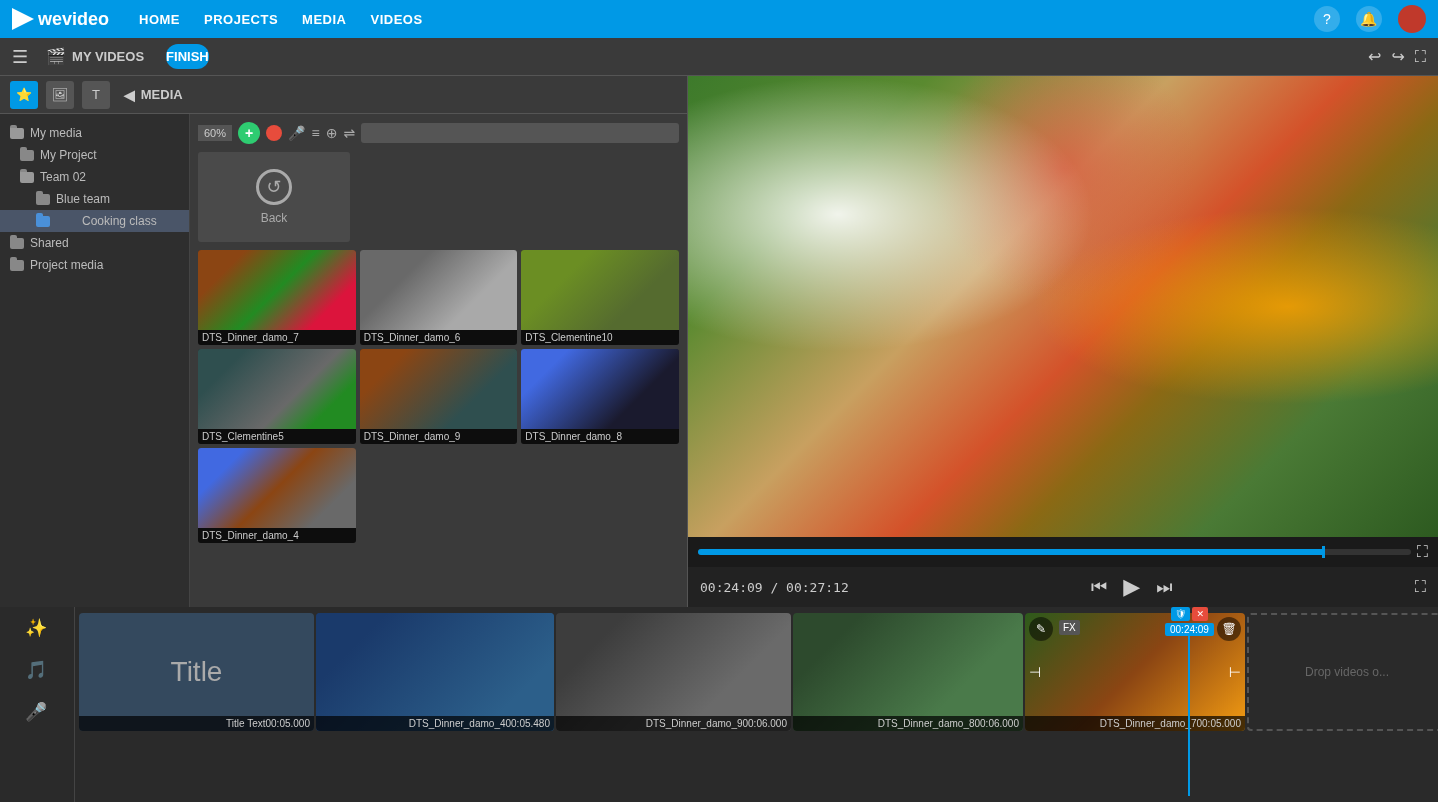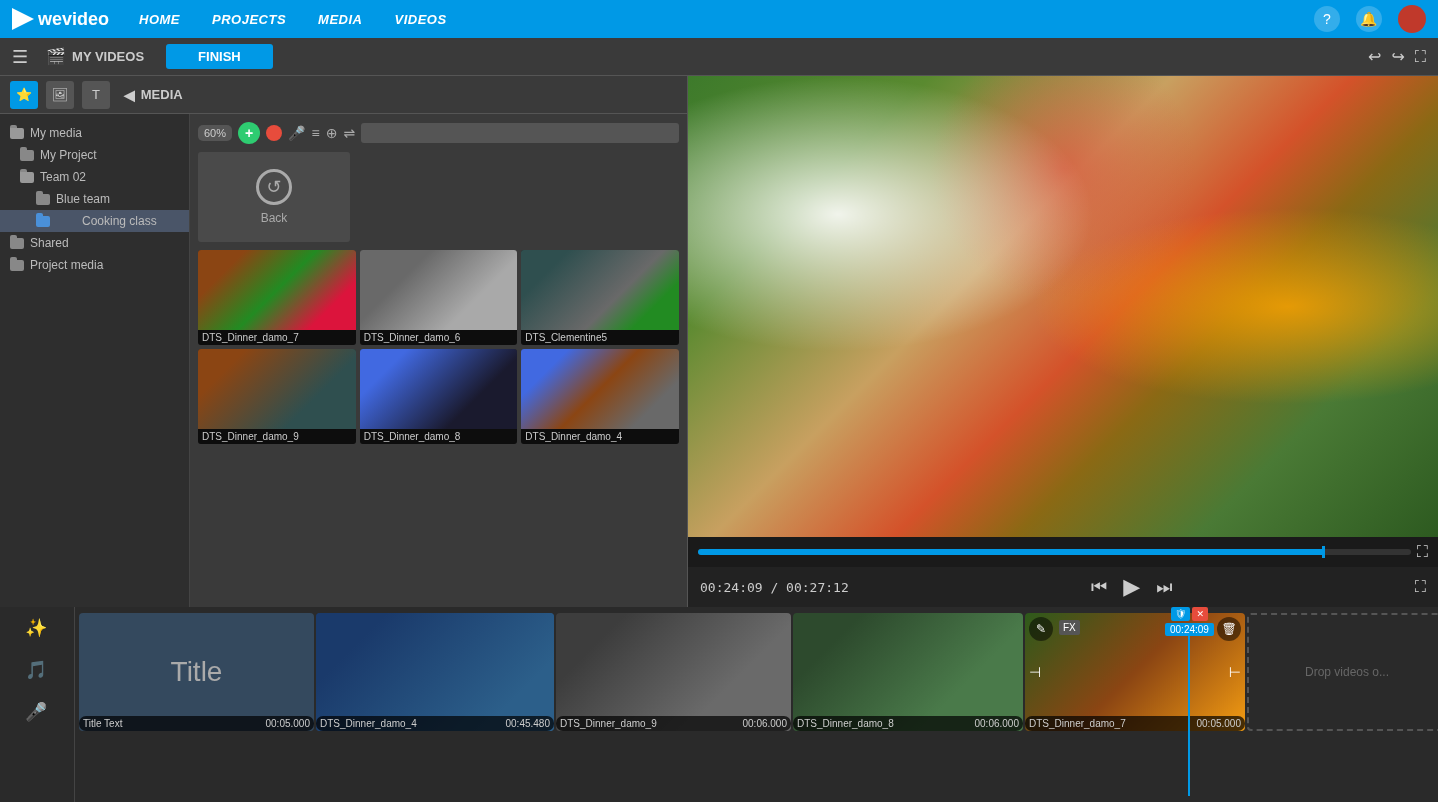--- a/index.html
+++ b/index.html
@@ -24,23 +24,22 @@
       margin-right: 10px;
       justify-content: flex-end;
     }
     .logo-icon {
       width: 22px; height: 22px;
       background: white;
       clip-path: polygon(0 0, 100% 50%, 0 100%);
     }
     .nav-links {
       display: flex;
-      gap: 32px;
-      flex: 1;
-      font-style: italic;
+      gap: 24px;
+      flex: 1;
     }
     .nav-link {
       color: white;
       font-size: 13px;
       font-weight: 600;
       cursor: pointer;
       text-transform: uppercase;
       letter-spacing: 0.5px;
     }
     .nav-right {
@@ -84,22 +83,22 @@
       gap: 6px;
       color: #ccc;
       font-size: 13px;
       font-weight: 600;
       padding: 0 8px;
     }
     .finish-btn {
       background: #0099e6;
       color: white;
       border: none;
-      padding: 5px 32px;
-      border-radius: 3px;
+      padding: 5px 0;
+      border-radius: 12px;
       font-size: 13px;
       font-weight: 600;
       cursor: pointer;
       margin-left: 4px;
     }
     .toolbar-right {
       margin-left: auto;
       display: flex;
       align-items: center;
       gap: 10px;
@@ -209,21 +208,21 @@
       display: flex;
       align-items: center;
       gap: 6px;
       margin-bottom: 8px;
     }
     .zoom-badge {
       background: #555;
       color: #ccc;
       font-size: 11px;
       padding: 2px 6px;
-      border-radius: 5px;
+      border-radius: 0;
     }
     .upload-btn {
       width: 22px; height: 22px;
       background: #2ecc71;
       border-radius: 50%;
       display: flex; align-items: center; justify-content: center;
       color: white; font-size: 14px; cursor: pointer;
       font-weight: bold;
     }
     .record-btn {
@@ -443,22 +442,21 @@
       font-weight: 300;
     }
     .clip-label {
       position: absolute;
       bottom: 0; left: 0; right: 0;
       background: rgba(0,0,0,0.7);
       font-size: 10px;
       color: #ccc;
       padding: 2px 4px;
       display: flex;
-      justify-content: space-between;
-      border-radius: 7px;
+      justify-content: flex-end;
     }
     .clip-video {
       width: 240px;
     }
     .clip-bg-1 { background: linear-gradient(135deg, #1a3a6b 20%, #2c5f8a 80%); }
     .clip-bg-3 { background: linear-gradient(135deg, #3d3d3d 20%, #5a5a5a 70%); }
     .clip-bg-4 { background: linear-gradient(135deg, #2d4a2d 20%, #4a6a4a 70%); }
 
     
     .drop-zone {
@@ -580,20 +578,24 @@
             </div>
           </div>
           <div class="media-grid">
             <div class="media-thumb">
               <div class="thumb-img food-img-1"></div>
               <div class="thumb-label">DTS_Dinner_damo_7</div>
             </div>
             <div class="media-thumb">
               <div class="thumb-img food-img-2"></div>
               <div class="thumb-label">DTS_Dinner_damo_6</div>
+            </div>
+            <div class="media-thumb">
+              <div class="thumb-img food-img-4"></div>
+              <div class="thumb-label">DTS_Clementine10</div>
             </div>
             <div class="media-thumb">
               <div class="thumb-img food-img-5"></div>
               <div class="thumb-label">DTS_Clementine5</div>
             </div>
             <div class="media-thumb">
               <div class="thumb-img food-img-6"></div>
               <div class="thumb-label">DTS_Dinner_damo_9</div>
             </div>
             <div class="media-thumb">
@@ -664,21 +666,21 @@
           <div class="clip-label">
             <span>Title Text</span>
             <span>00:05.000</span>
           </div>
         </div>
 
         <div class="track-clip clip-video clip-bg-1" style="width:238px;">
           <div style="width:100%; height:100%; background: linear-gradient(135deg, #1a3a6b 20%, #2c5f8a 80%); opacity:0.9;"></div>
           <div class="clip-label">
             <span>DTS_Dinner_damo_4</span>
-            <span>00:45.480</span>
+            <span>00:05.480</span>
           </div>
         </div>
 
         <div class="track-clip clip-video clip-bg-3" style="width:235px;">
           <div style="width:100%; height:100%; background: linear-gradient(135deg, #3d3d3d 20%, #6a6a6a 70%);"></div>
           <div class="clip-label">
             <span>DTS_Dinner_damo_9</span>
             <span>00:06.000</span>
           </div>
         </div>

